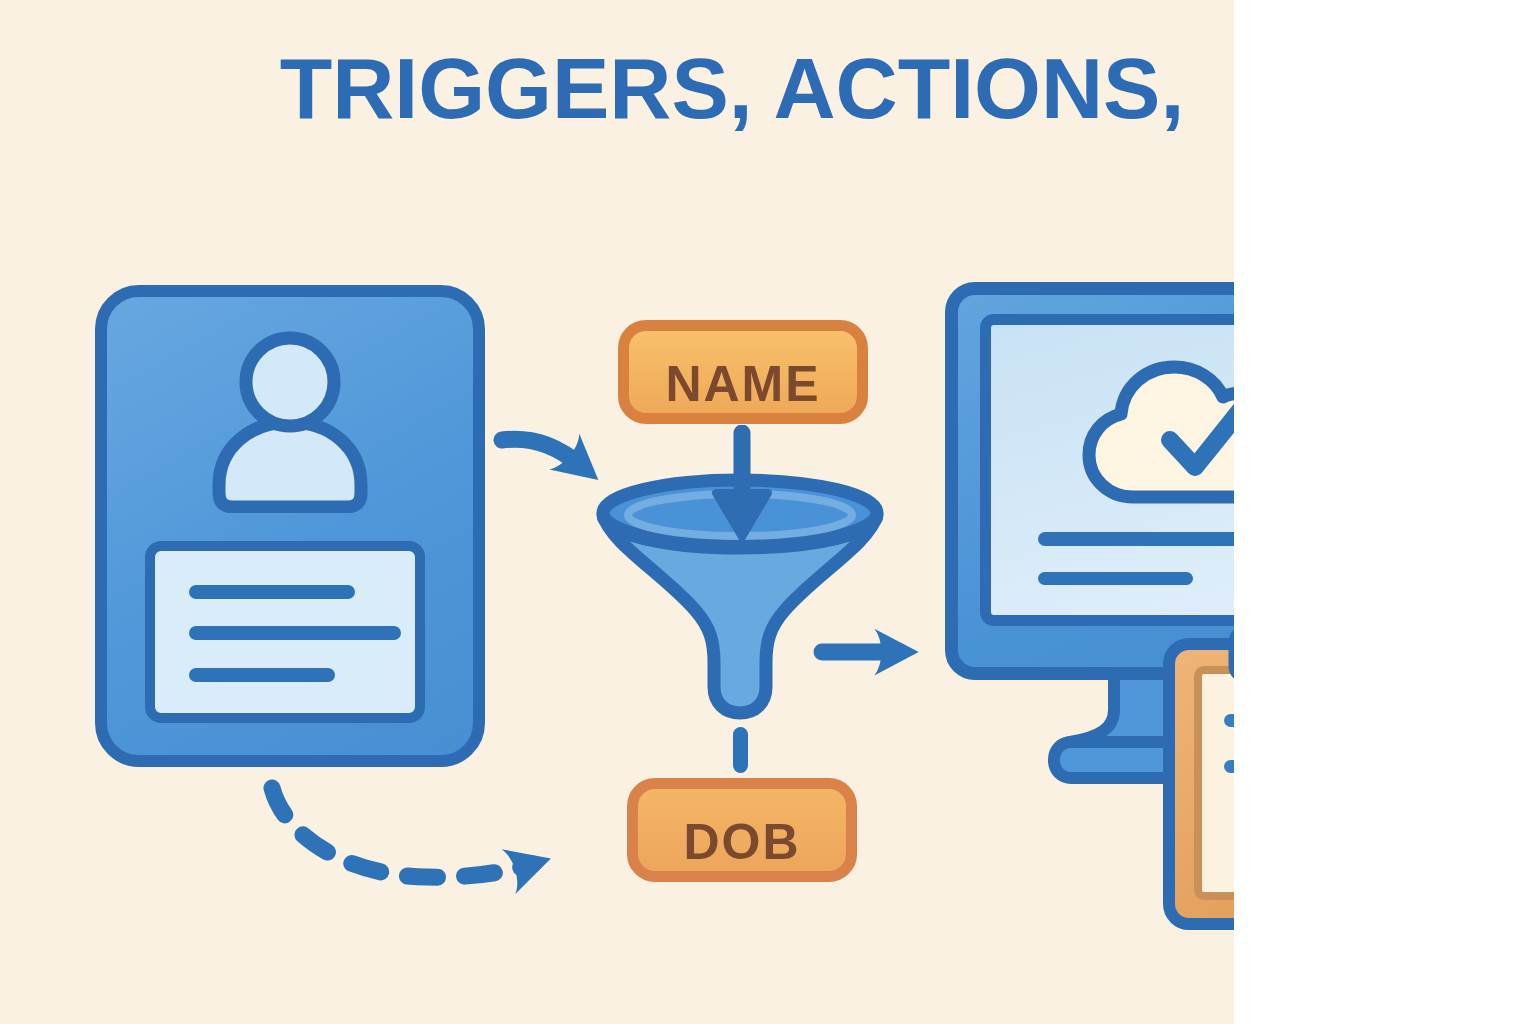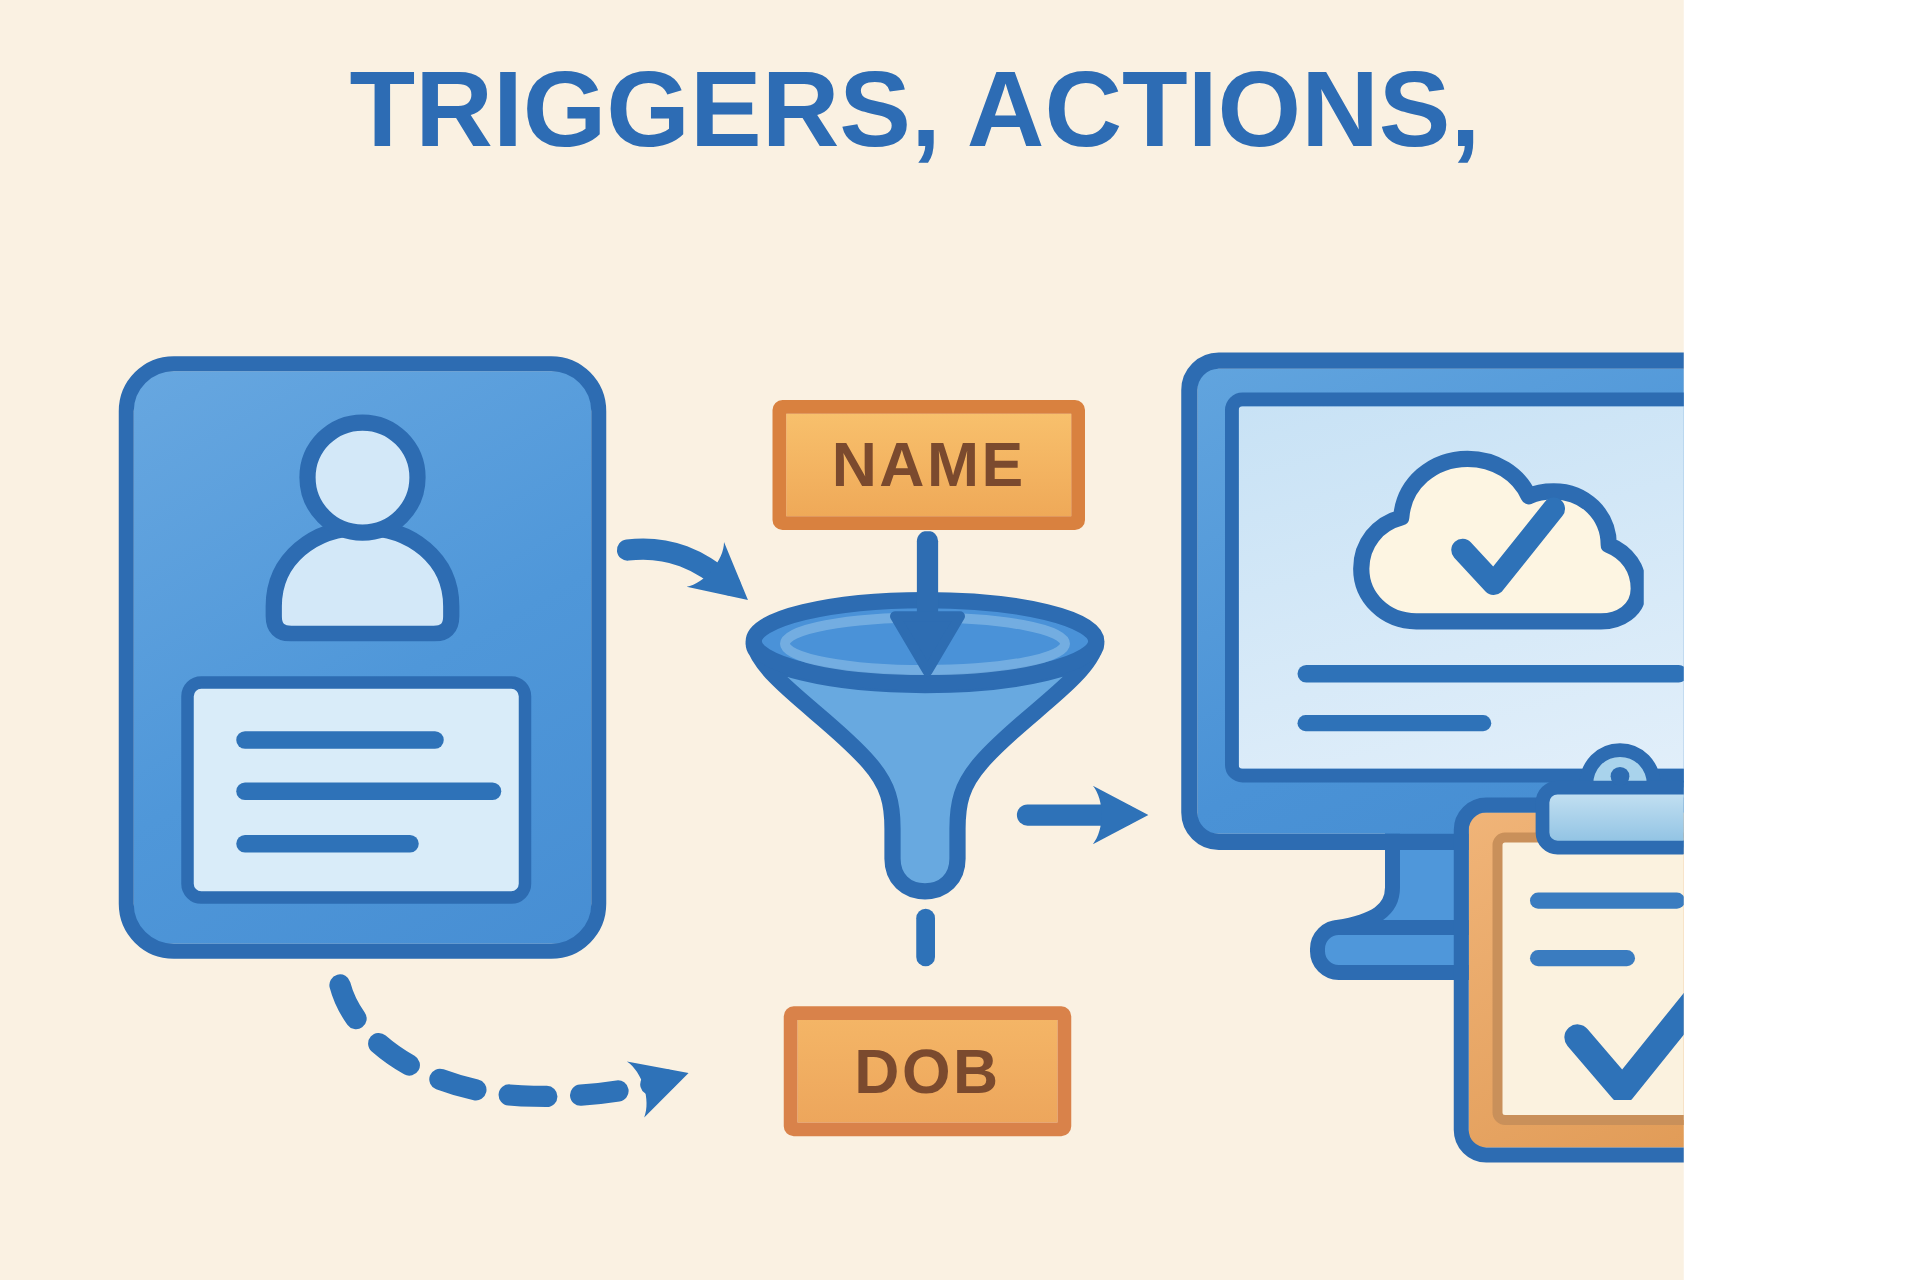--- a/index.html
+++ b/index.html
@@ -1,41 +1,41 @@
 <!DOCTYPE html>
 <html><head>
 <meta charset="utf-8">
 <style>
   html,body{margin:0;padding:0;}
   body{font-family:"Liberation Sans", sans-serif;}
-  .canvas{position:relative;width:1347px;height:1024px;background:#faf1e2;overflow:hidden;}
+  .canvas{position:relative;width:1234px;height:1024px;background:#faf1e2;overflow:hidden;}
 
   
   .title{position:absolute;left:0;top:40px;width:1464px;text-align:center;
          color:#2d6cb4;font-size:86px;font-weight:bold;line-height:96px;letter-spacing:0;}
 
   
   .card{position:absolute;left:95px;top:285px;width:390px;height:482px;box-sizing:border-box;
         background:linear-gradient(150deg,#67a7e0 0%,#4f97d9 55%,#478ed3 100%);
         border:12px solid #2d6cb2;border-radius:44px;z-index:2;}
   .person{position:absolute;left:205px;top:323px;z-index:3;}
   .panel{position:absolute;left:145px;top:541px;width:280px;height:182px;box-sizing:border-box;
          background:#d9ecf9;border:10px solid #2d6cb2;border-radius:16px;z-index:3;}
   .tline{position:absolute;height:14px;border-radius:7px;background:#2e72b8;}
   .t1{left:34px;top:34px;width:166px;}
   .t2{left:34px;top:75px;width:212px;}
   .t3{left:34px;top:117px;width:146px;}
 
   
-  .tag{position:absolute;display:flex;align-items:center;justify-content:center;box-sizing:border-box;
-       border-radius:8px;color:#7b4a2e;font-weight:bold;font-size:50px;letter-spacing:2px;z-index:2;}
+  .tag{position:absolute;display:flex;align-items:flex-end;justify-content:center;box-sizing:border-box;
+       border-radius:28px;color:#7b4a2e;font-weight:bold;font-size:50px;letter-spacing:2px;z-index:2;}
   .tag-name{left:618px;top:320px;width:250px;height:104px;
        border:11px solid #d9813f;background:linear-gradient(180deg,#f8c06c,#efa958);}
   .tag-dob{left:627px;top:778px;width:230px;height:104px;
-       border:11px solid #d9824a;background:linear-gradient(180deg,#f4b566,#eda65c);margin-top:27px;}
+       border:11px solid #d9824a;background:linear-gradient(180deg,#f4b566,#eda65c);}
 
   
   .svgabs{position:absolute;z-index:2;}
   .funnel{left:580px;top:425px;}
   .arrow-cf{left:488px;top:412px;}
   .arrow-fm{left:808px;top:622px;}
   .arrow-dashed{left:252px;top:768px;}
   .cloud{left:1075px;top:345px;z-index:3;}
   .stand{left:1040px;top:652px;z-index:1;}
   .clip{left:1222px;top:588px;z-index:5;}

